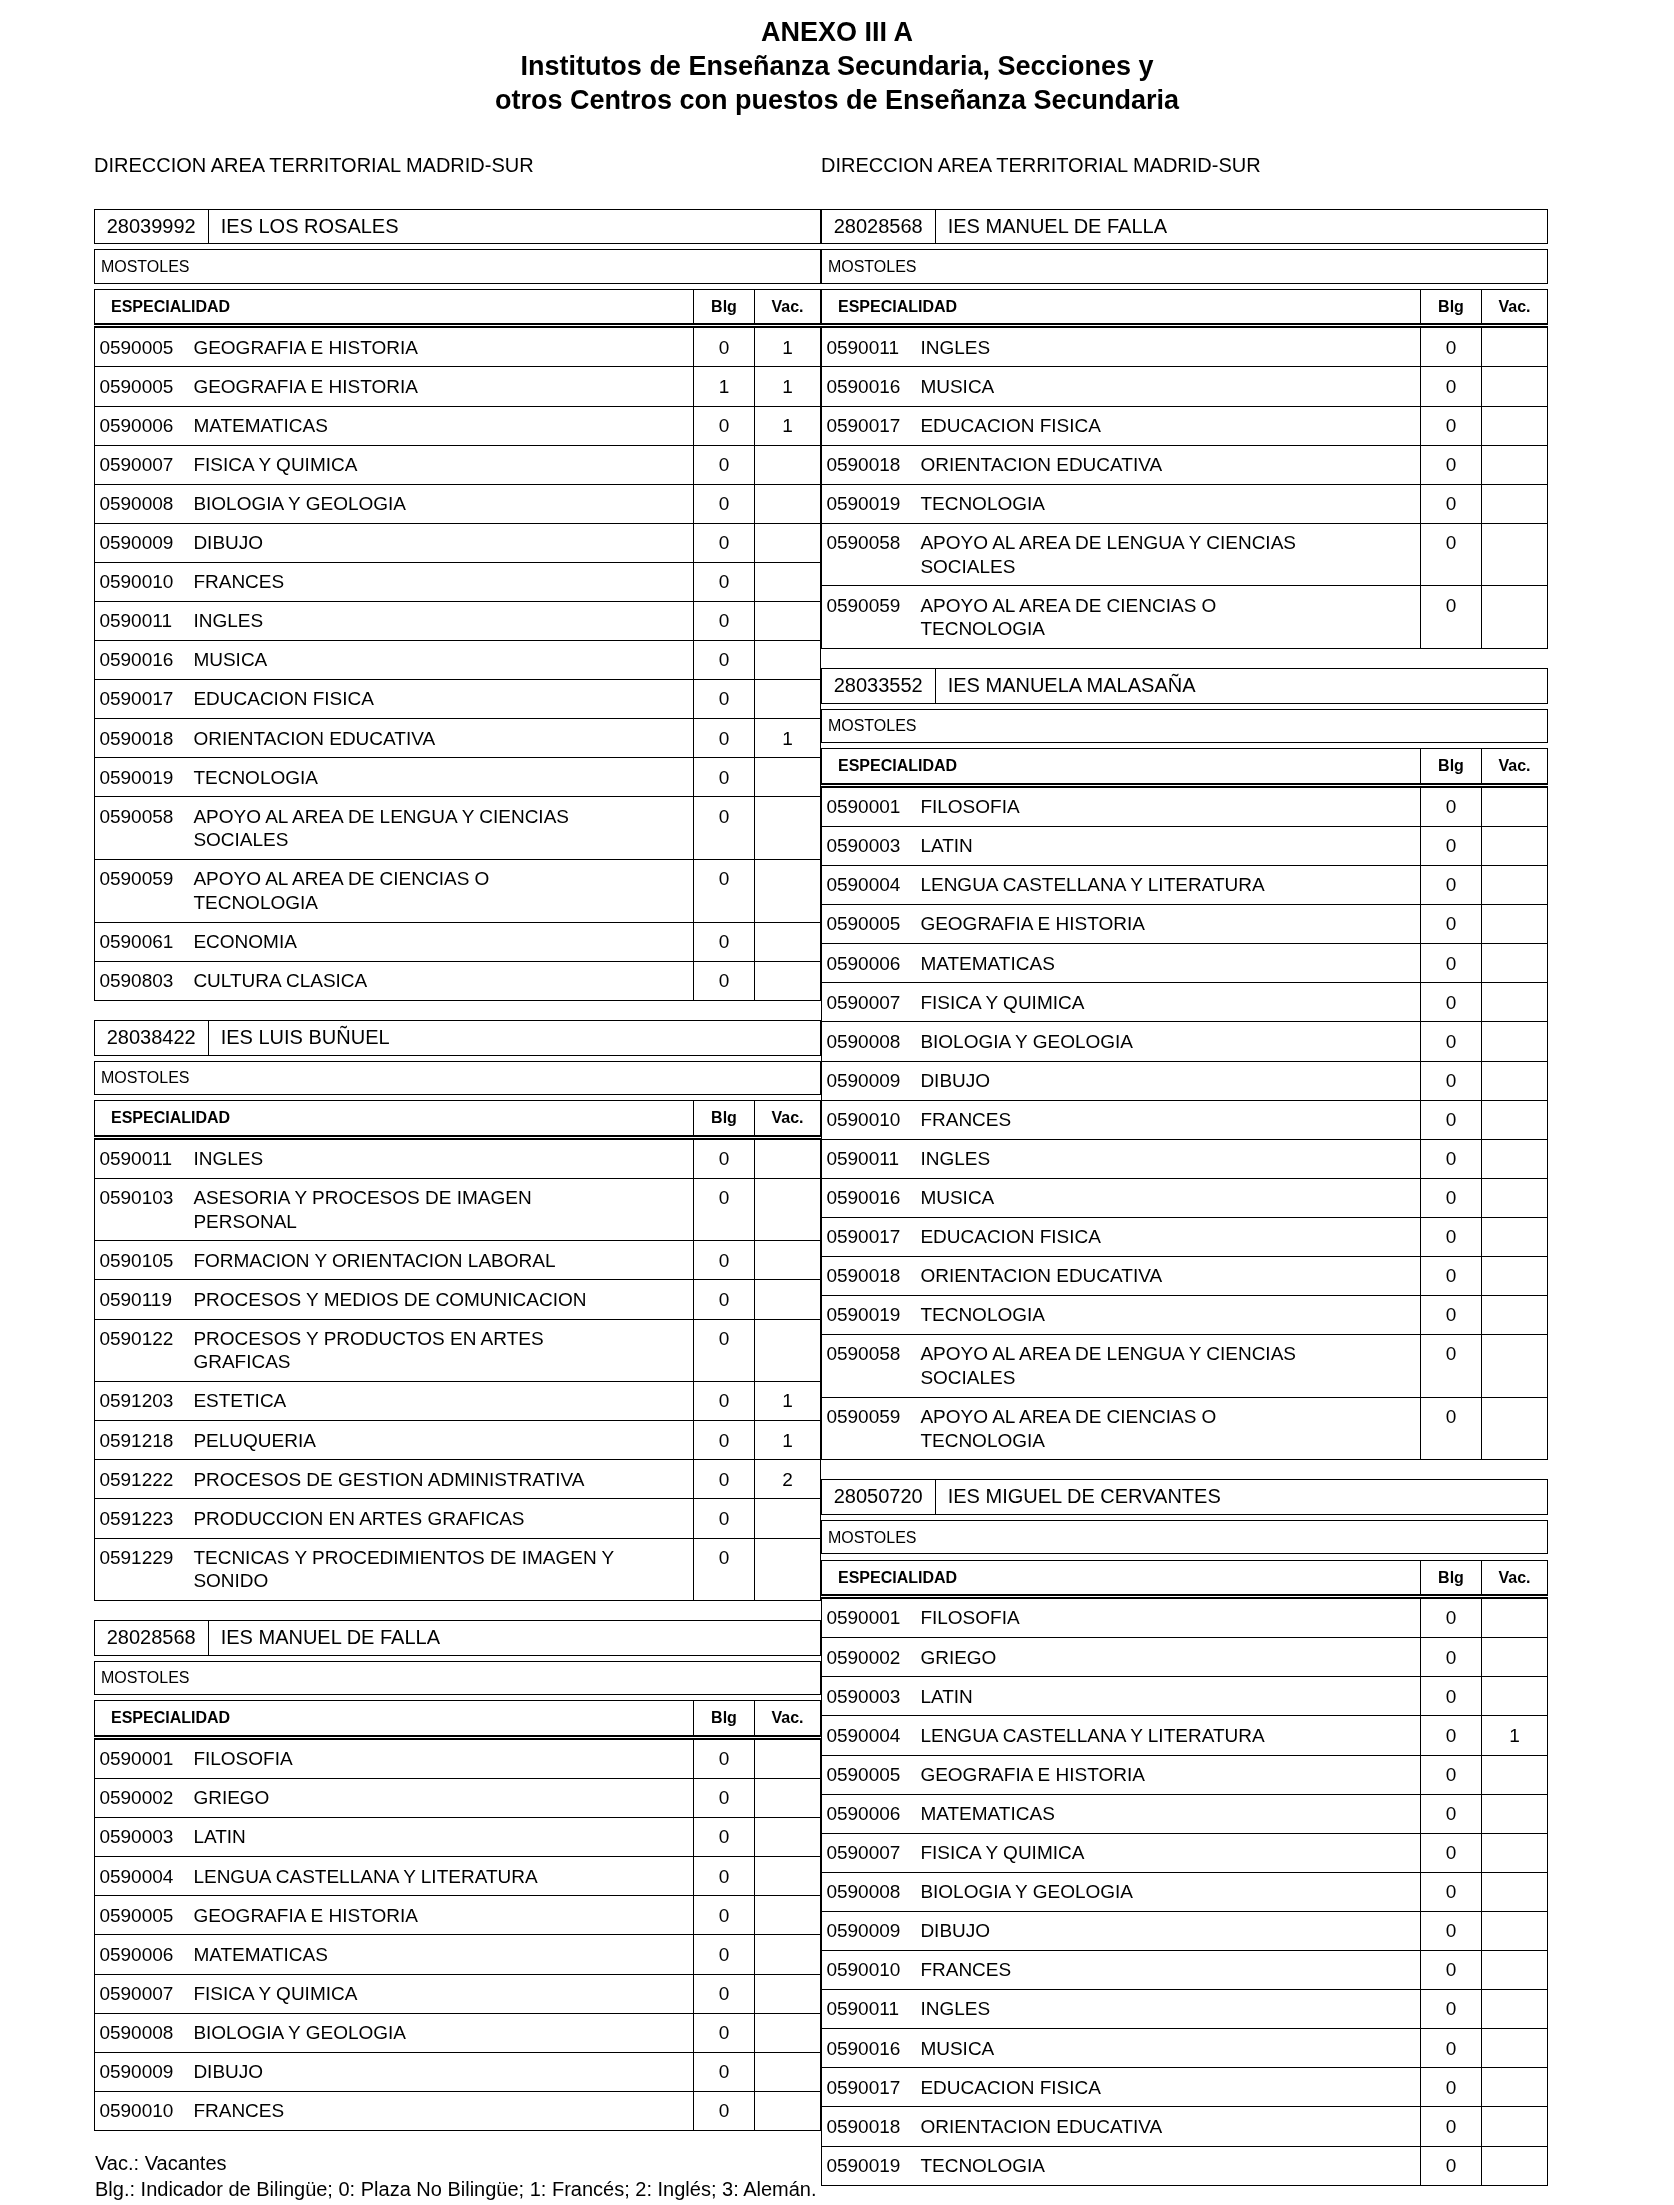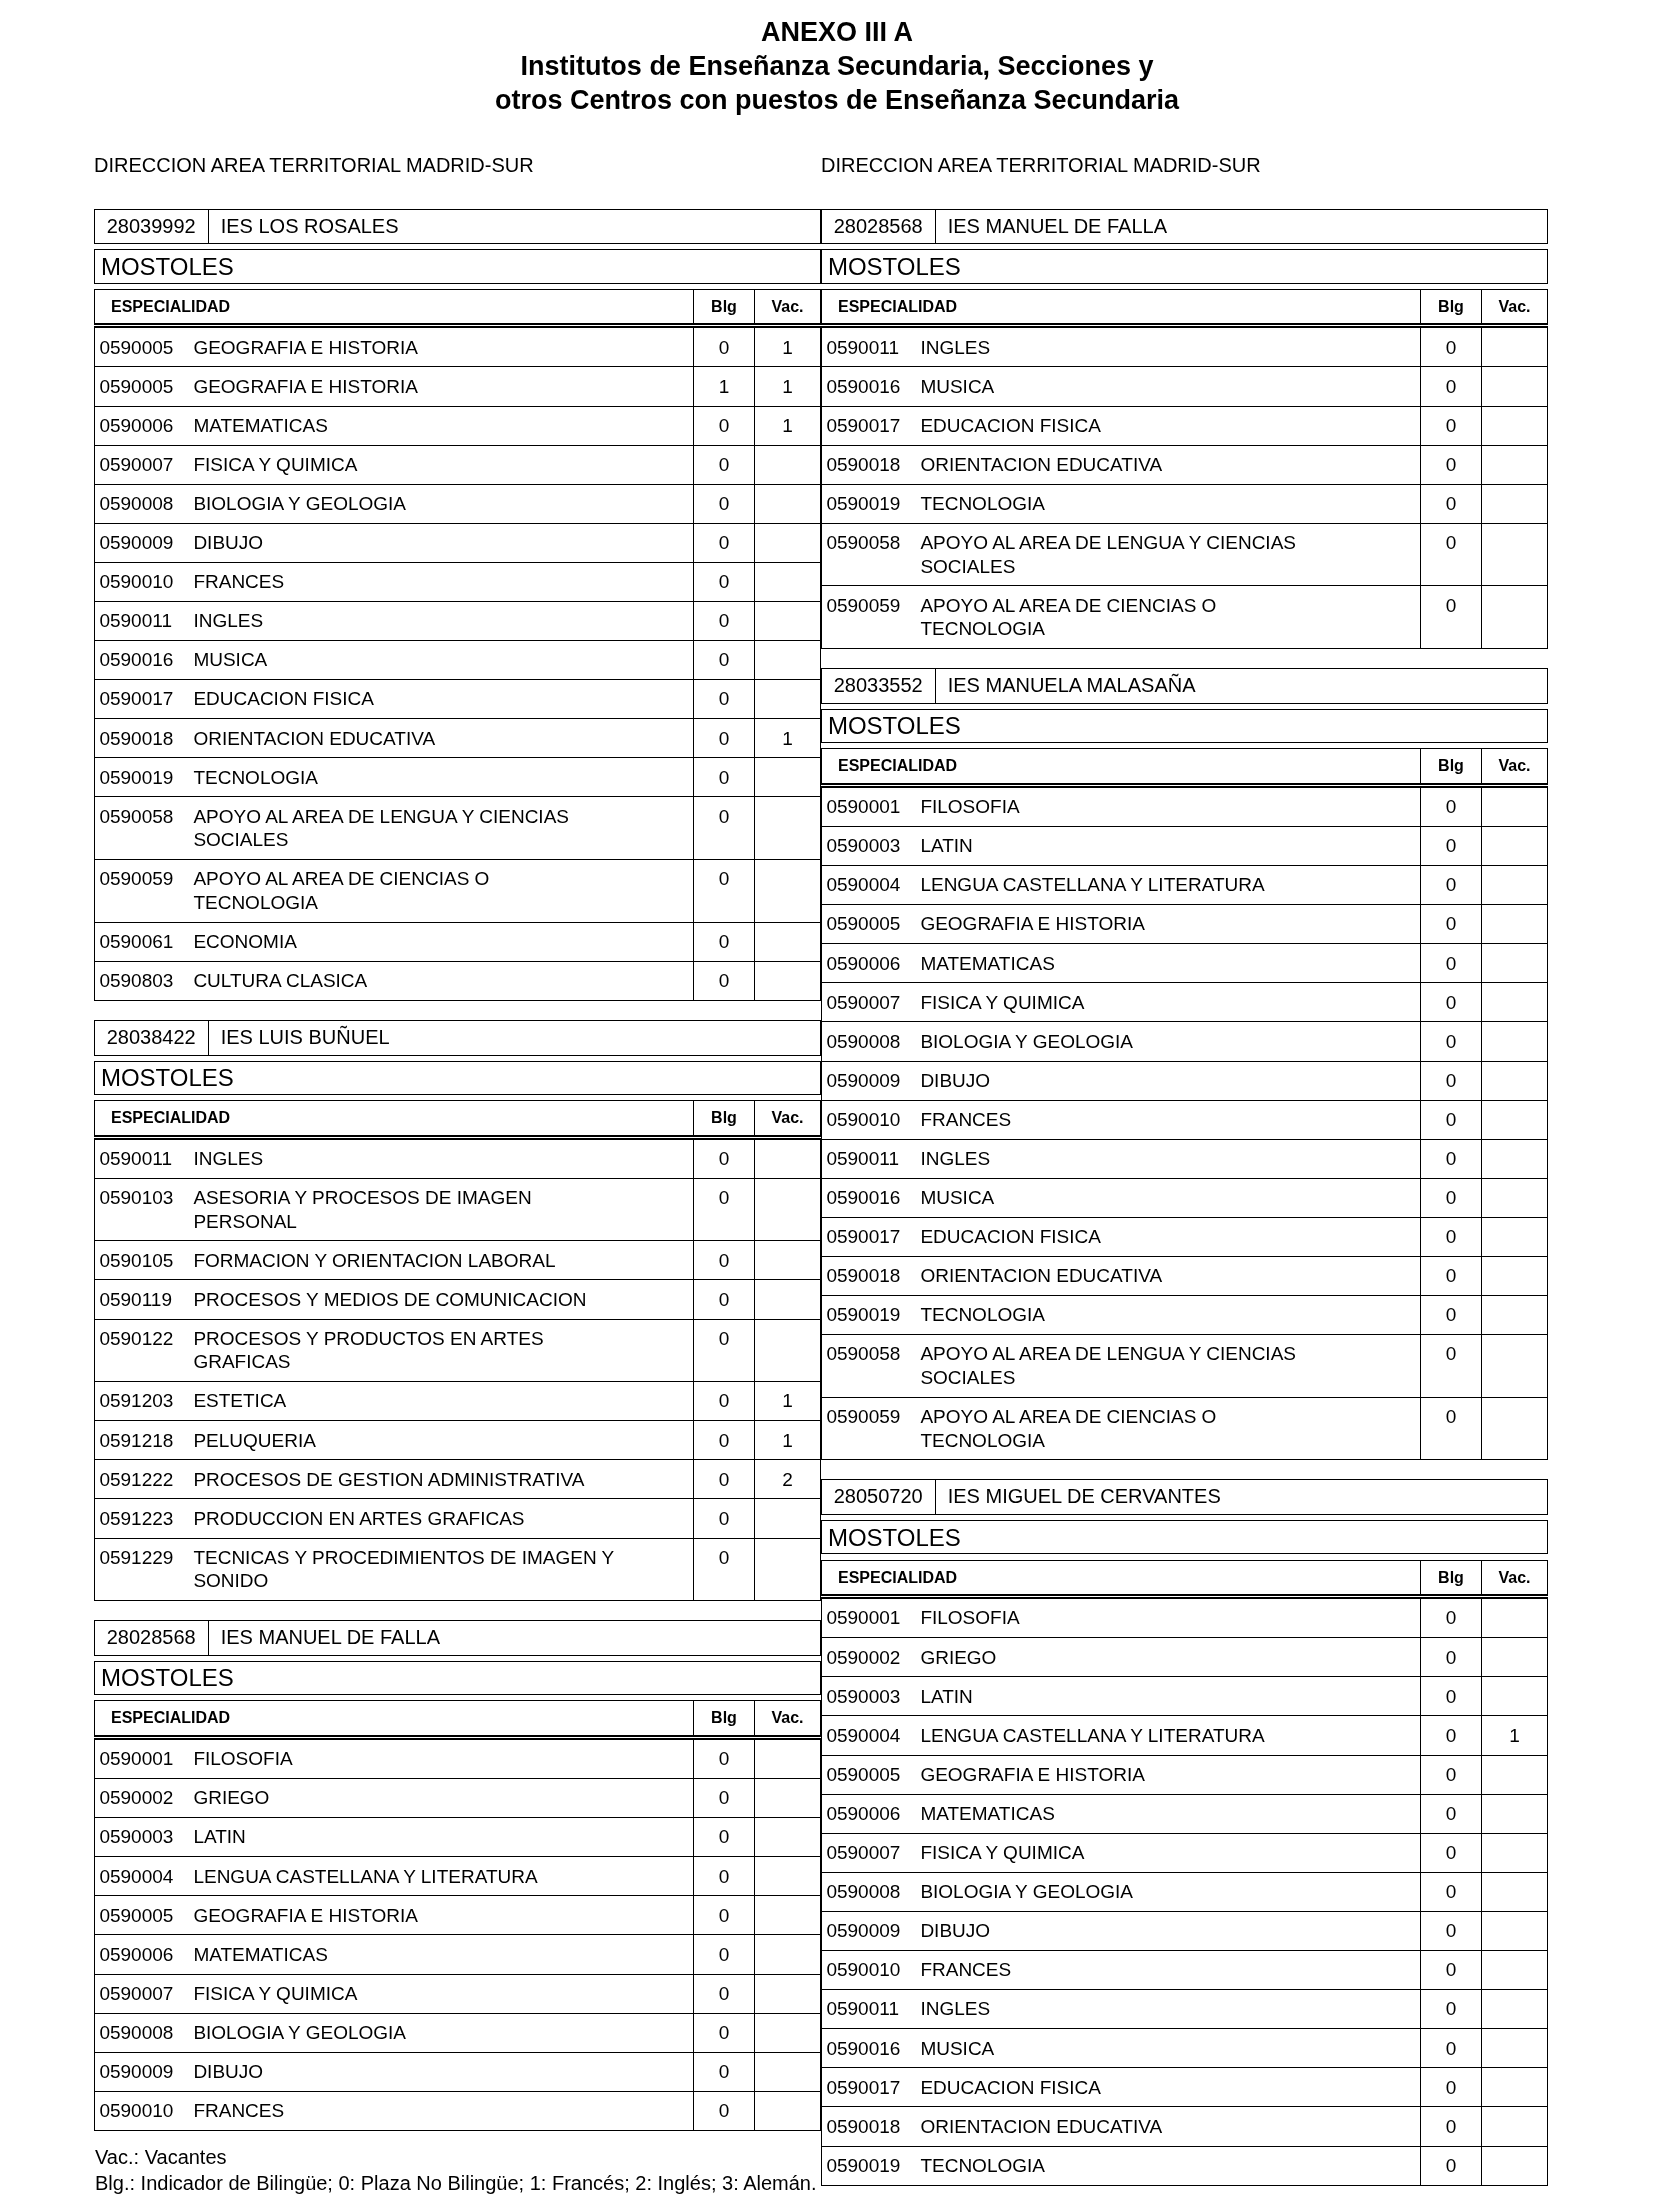--- a/index.html
+++ b/index.html
@@ -50,21 +50,21 @@
     flex: 0 0 114px;
     border-right: 1.5px solid #000;
     padding: 5.1px 4.4px 5.1px 11.7px;
     box-sizing: border-box;
   }
   .school-name { padding: 5.1px 4.4px 5.1px 11.7px; }
 
   .city-row {
     border: 1.5px solid #000;
     padding: 4.4px 5.9px;
-    font-size: 24px;
+    font-size: 16px;
     line-height: 23.5px;
     margin-bottom: 5.1px;
   }
 
   table.spec-table {
     width: 100%;
     border-collapse: collapse;
     table-layout: fixed;
     font-size: 19px;
   }
@@ -92,21 +92,21 @@
   .c-blg { width: 57px; }
   .c-vac { width: 62px; }
 
   .spec-cell { display: flex; align-items: flex-start; }
   .spec-code { flex: 0 0 94px; }
   .spec-name { flex: 1 1 auto; white-space: pre-line; }
 
   .legend {
     position: absolute;
     left: 95px;
-    bottom: 9px;
+    bottom: 3px;
     font-size: 20px;
     line-height: 26px;
   }
 </style>
 </head>
 <body>
 
 <div class="title-block">
   <div>ANEXO III A</div>
   <div>Institutos de Enseñanza Secundaria, Secciones y</div>

